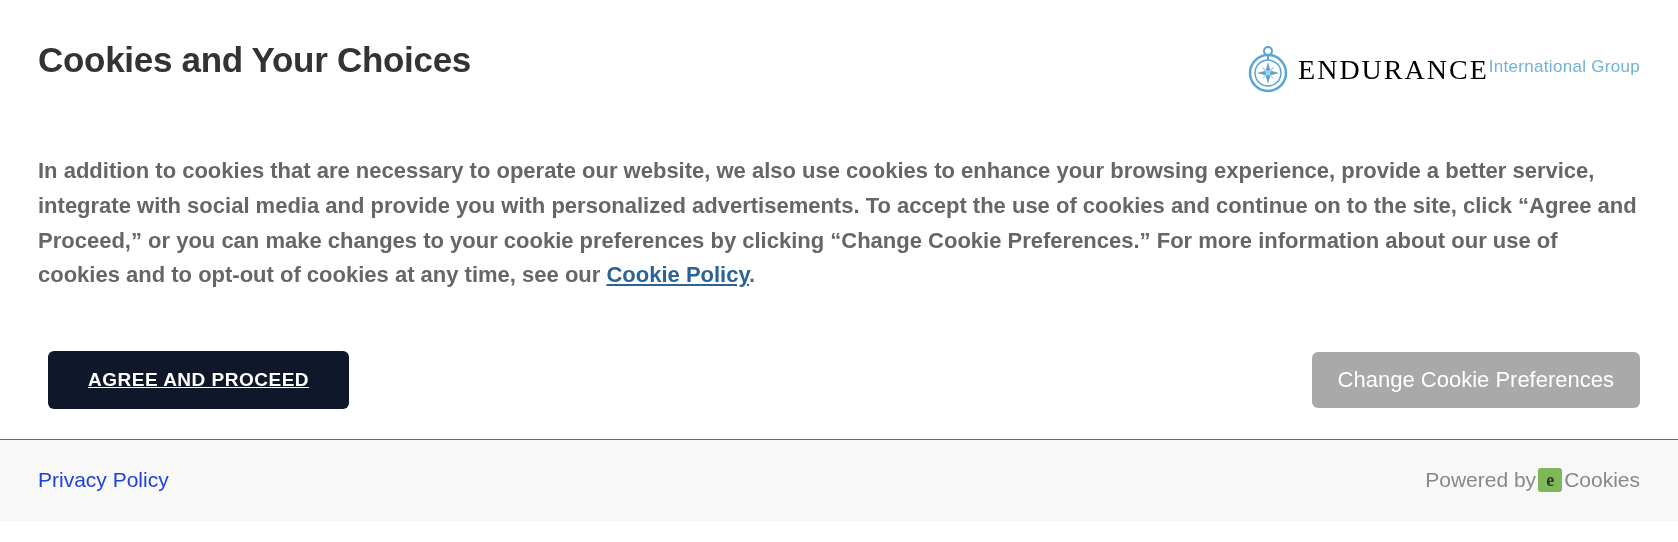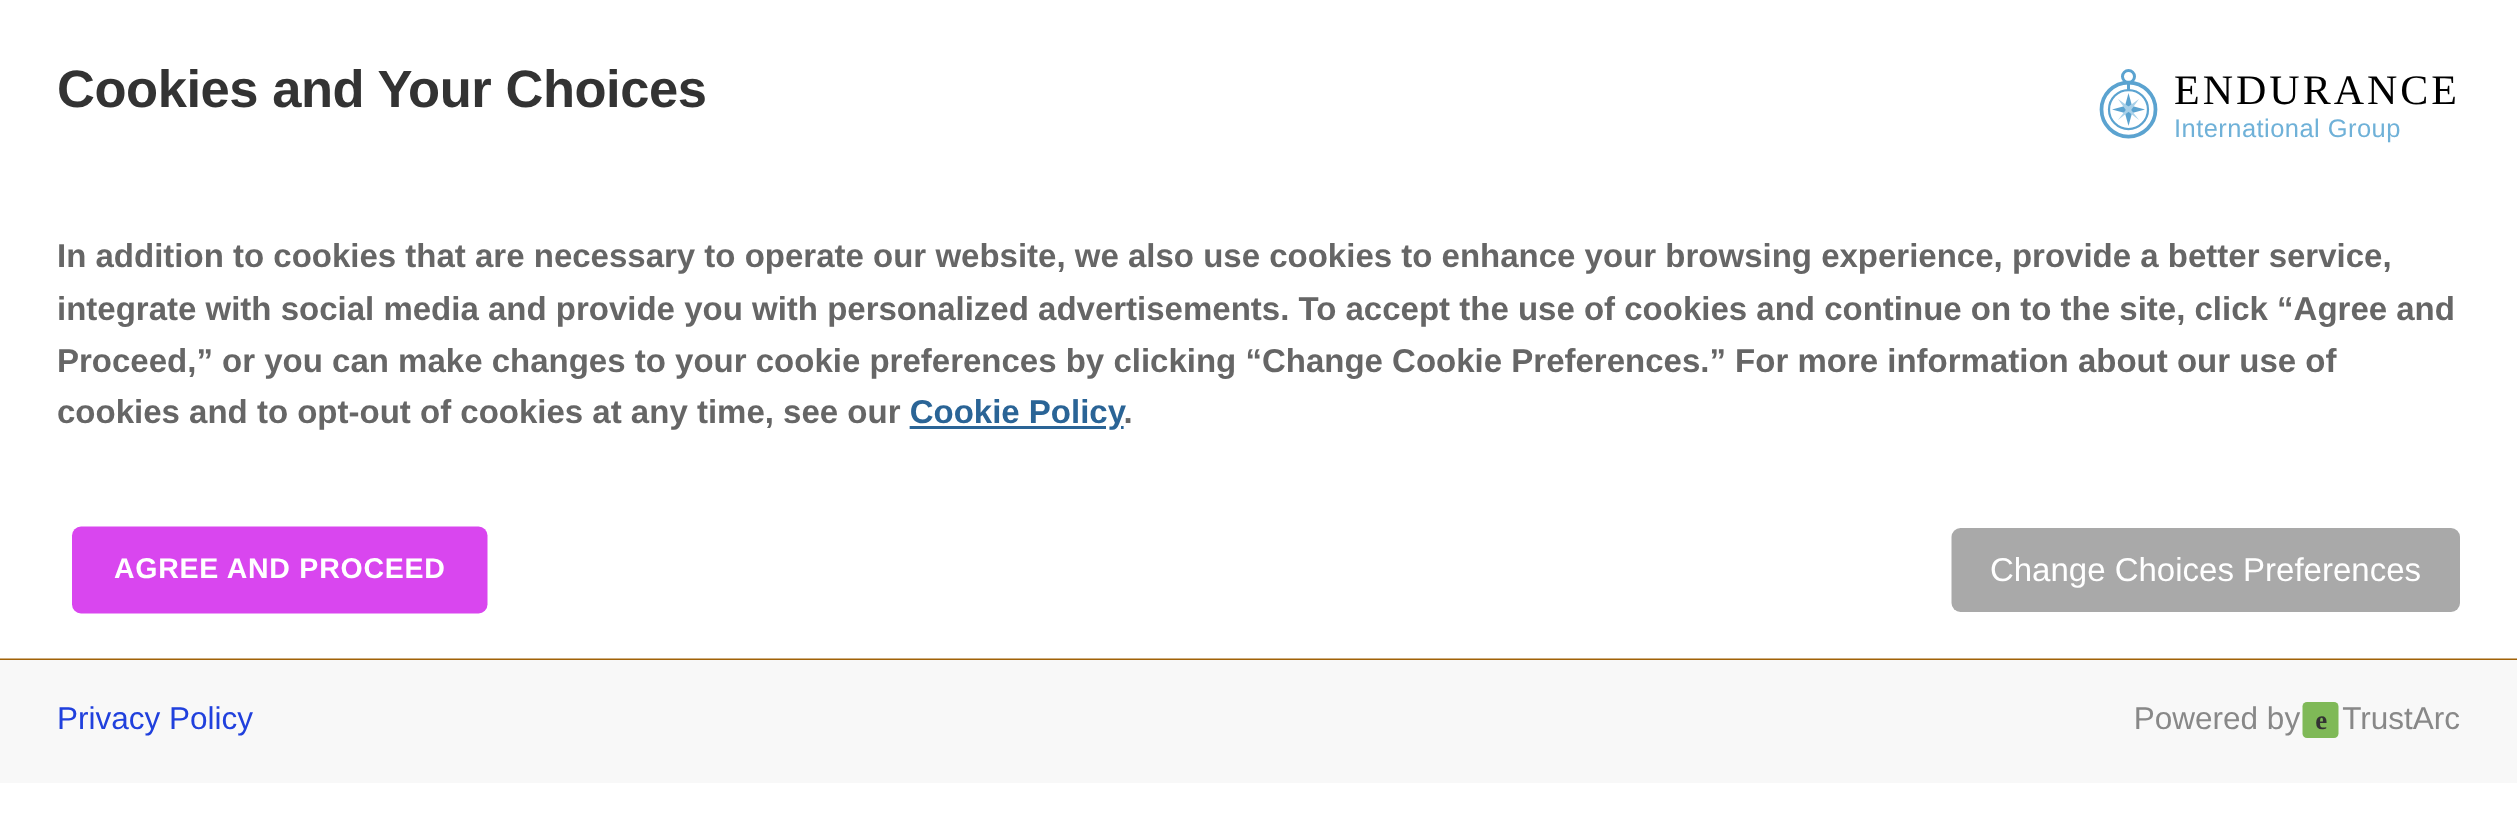--- a/index.html
+++ b/index.html
@@ -32,21 +32,21 @@
       display: flex;
       align-items: center;
       gap: 8px;
       padding-top: 6px;
     }
     .compass-icon svg {
       display: block;
     }
     .brand-text {
       display: flex;
-      flex-direction: column;
+      flex-direction: row;
       line-height: 1;
     }
     .brand-main {
       font-family: "Times New Roman", Times, serif;
       font-size: 28px;
       font-weight: 400;
       color: #000000;
       letter-spacing: 2px;
     }
     .brand-sub {
@@ -74,27 +74,28 @@
       padding-left: 10px;
       padding-right: 0;
     }
     .btn {
       border: none;
       border-radius: 6px;
       cursor: pointer;
       font-family: inherit;
     }
     .btn-agree {
-      background: #d946ef;
+      background: #0f172a;
       color: #ffffff;
       font-size: 19px;
       font-weight: 700;
       letter-spacing: 0.5px;
-      padding: 18px 28px;
+      padding: 18px 40px;
       text-transform: uppercase;
+      text-decoration: underline;
     }
     .btn-change {
       background: #a9a9a9;
       color: #ffffff;
       font-size: 22px;
       font-weight: 400;
       padding: 15px 26px;
     }
     .footer {
       background: #f8f8f8;
@@ -161,26 +162,26 @@
       </div>
     </div>
   </div>
 
   <p class="description">
     <span>In addition to cookies that are necessary to operate our website, we also use cookies to enhance your browsing experience, provide a better service, integrate with social media and provide you with personalized advertisements. To accept the use of cookies and continue on to the site, click “Agree and Proceed,” or you can make changes to your cookie preferences by clicking “Change Cookie Preferences.” For more information about our use of cookies and to opt-out of cookies at any time, see our </span><a href="#">Cookie Policy</a><span>.</span>
   </p>
 
   <div class="button-row">
     <button class="btn btn-agree">AGREE AND PROCEED</button>
-    <button class="btn btn-change">Change Choices Preferences</button>
+    <button class="btn btn-change">Change Cookie Preferences</button>
   </div>
 </div>
 
 <div class="footer">
   <a href="#" class="privacy-link">Privacy Policy</a>
   <div class="powered-by">
     <span>Powered by</span>
     <span class="trustarc-icon">
         <span class="trustarc-icon-inner">e</span>
       </span>
-    <span>TrustArc</span>
+    <span>Cookies</span>
   </div>
 </div>
 
 </body></html>

